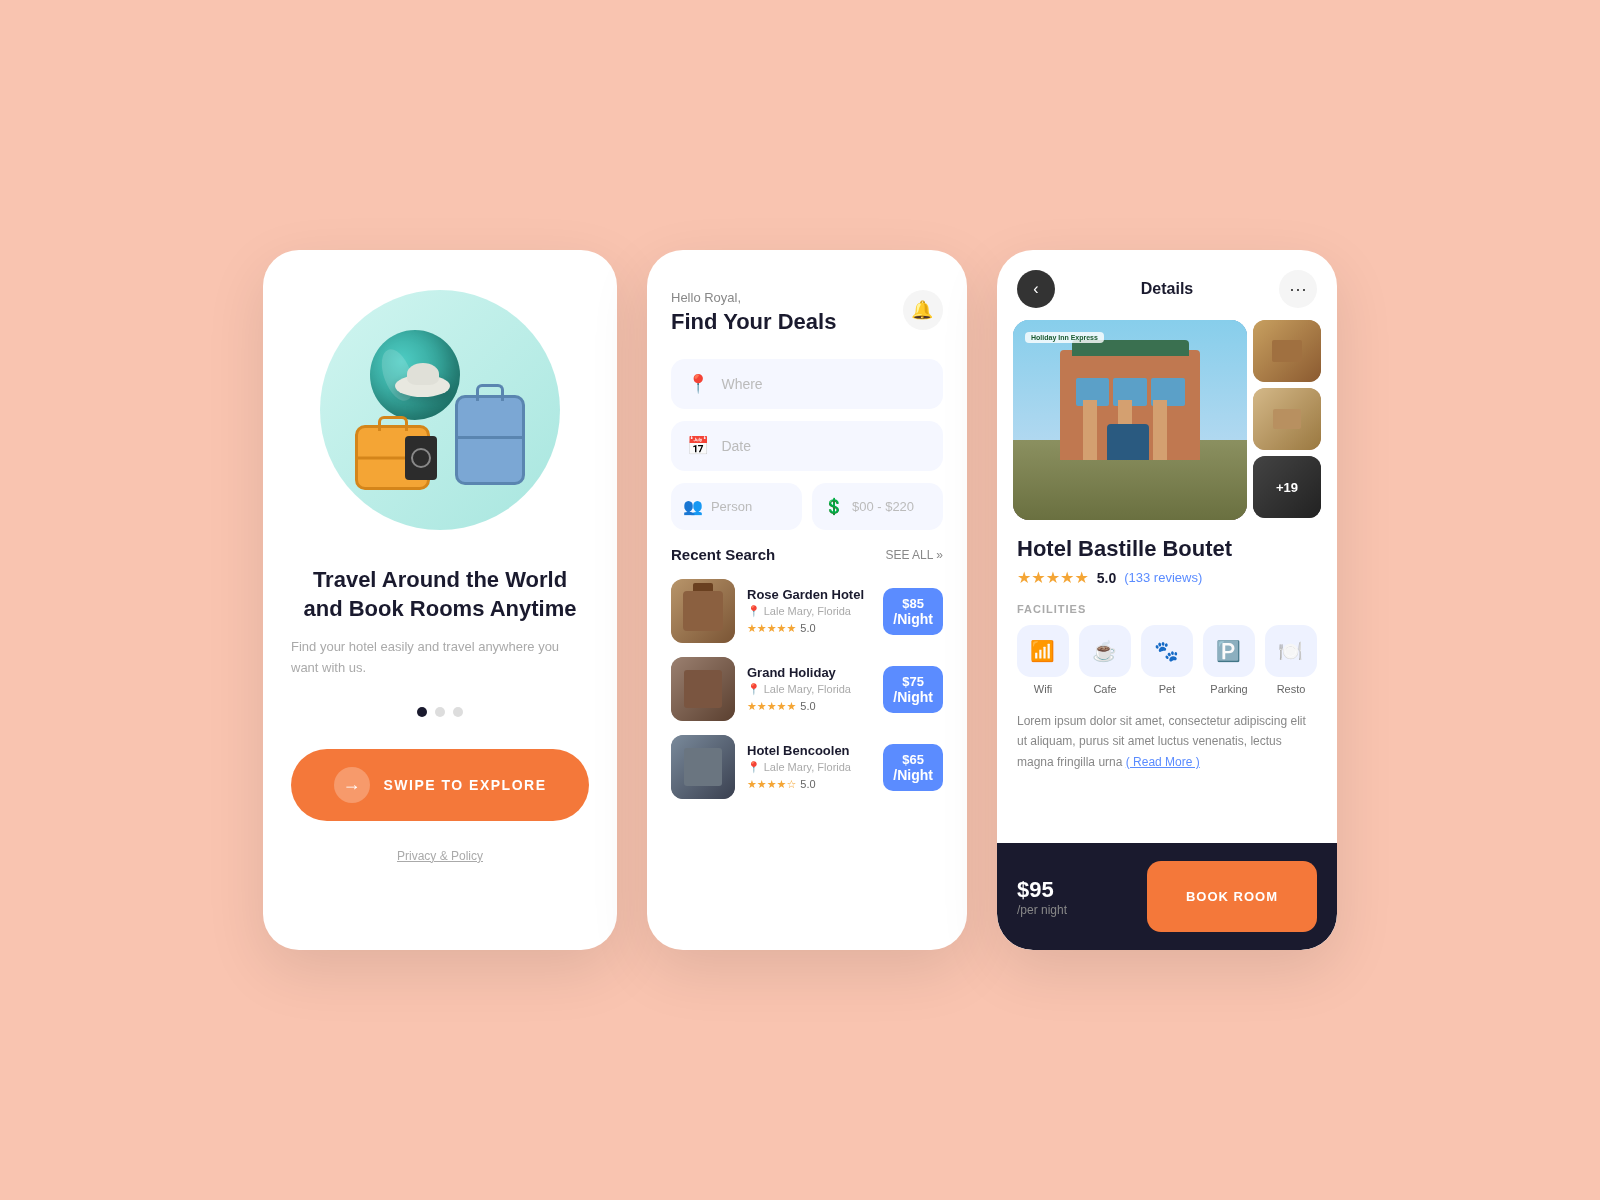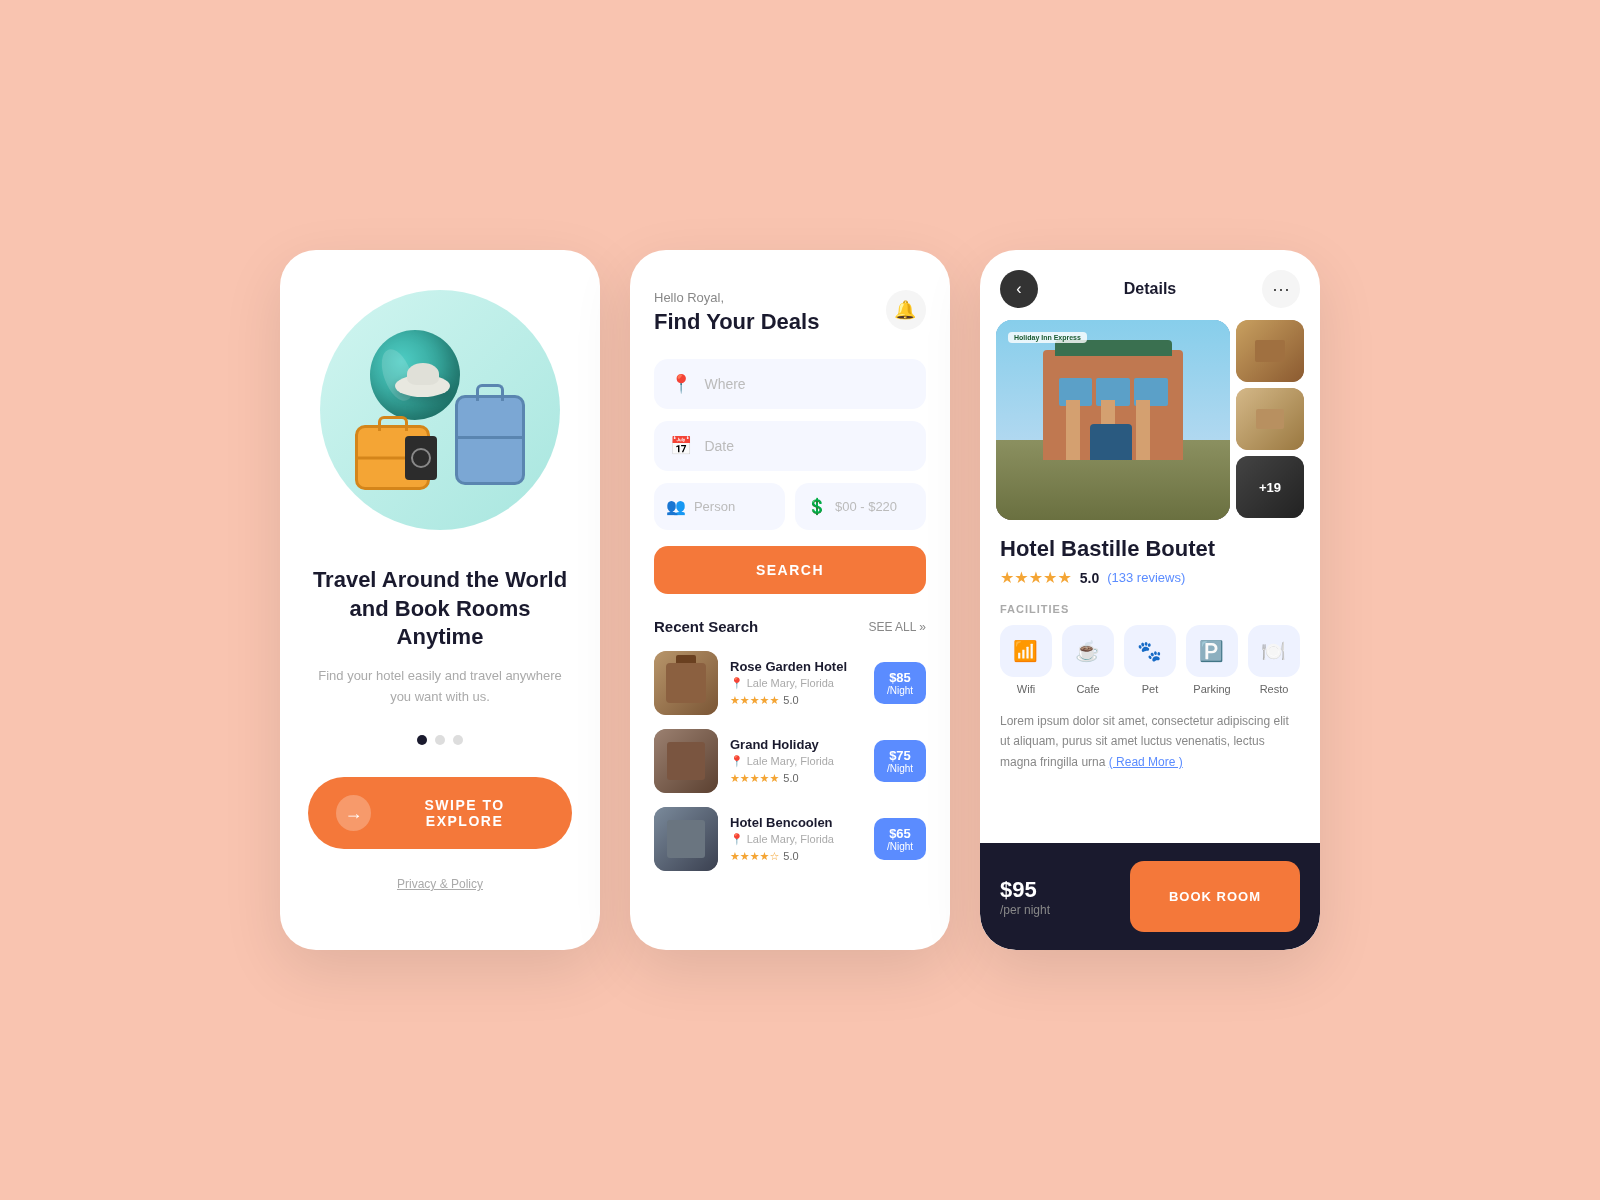--- a/index.html
+++ b/index.html
@@ -16,21 +16,21 @@
       display: flex;
       gap: 30px;
       align-items: center;
       justify-content: center;
     }
 
     
     .screen1 {
       background: #fff;
       border-radius: 36px;
-      width: 320px;
+      width: 354px;
       min-height: 700px;
       padding: 40px 28px 32px;
       display: flex;
       flex-direction: column;
       align-items: center;
       box-shadow: 0 20px 60px rgba(0,0,0,0.1);
     }
     .screen1 .hero-circle {
       width: 240px;
       height: 240px;
@@ -183,21 +183,20 @@
       font-size: 22px;
       font-weight: 700;
       color: #1a1a2e;
       text-align: center;
       line-height: 1.3;
       margin-bottom: 14px;
     }
     .screen1 .subtitle {
       font-size: 13px;
       color: #aaa;
-      text-align: center;
       line-height: 1.6;
       margin-bottom: 28px;
     }
     .dots {
       display: flex;
       gap: 8px;
       margin-bottom: 32px;
     }
     .dot {
       width: 10px;
@@ -380,21 +379,21 @@
     .hotel-price-badge {
       background: #5b8cff;
       color: white;
       border-radius: 10px;
       padding: 8px 10px;
       text-align: center;
       font-size: 13px;
       font-weight: 700;
       min-width: 52px;
     }
-    .hotel-price-badge .per-night { font-size: 10px; font-weight: 400; display: block; }
+    .hotel-price-badge .per-night { font-size: 14px; font-weight: 700; display: block; }
 
     
     .screen3 {
       background: #fff;
       border-radius: 36px;
       width: 340px;
       min-height: 700px;
       display: flex;
       flex-direction: column;
       box-shadow: 0 20px 60px rgba(0,0,0,0.1);
@@ -638,21 +637,20 @@
       <div class="search-half">
         <span class="field-icon">👥</span>
         <span class="field-text">Person</span>
       </div>
       <div class="search-half">
         <span class="field-icon">💲</span>
         <span class="field-text">$00 - $220</span>
       </div>
     </div>
 
-    <button class="search-btn">SEARCH</button>
 
     <div class="recent-header">
       <span class="recent-title">Recent  Search</span>
       <span class="see-all">SEE ALL »</span>
     </div>
 
     <div class="hotel-item">
       <div class="hotel-thumb thumb-rose">
         <div style="width:100%;height:100%;background:linear-gradient(135deg,#b8956a,#7a5535);border-radius:12px;display:flex;align-items:center;justify-content:center;">
           <div style="width:40px;height:40px;background:#8b6040;border-radius:4px;position:relative;">

